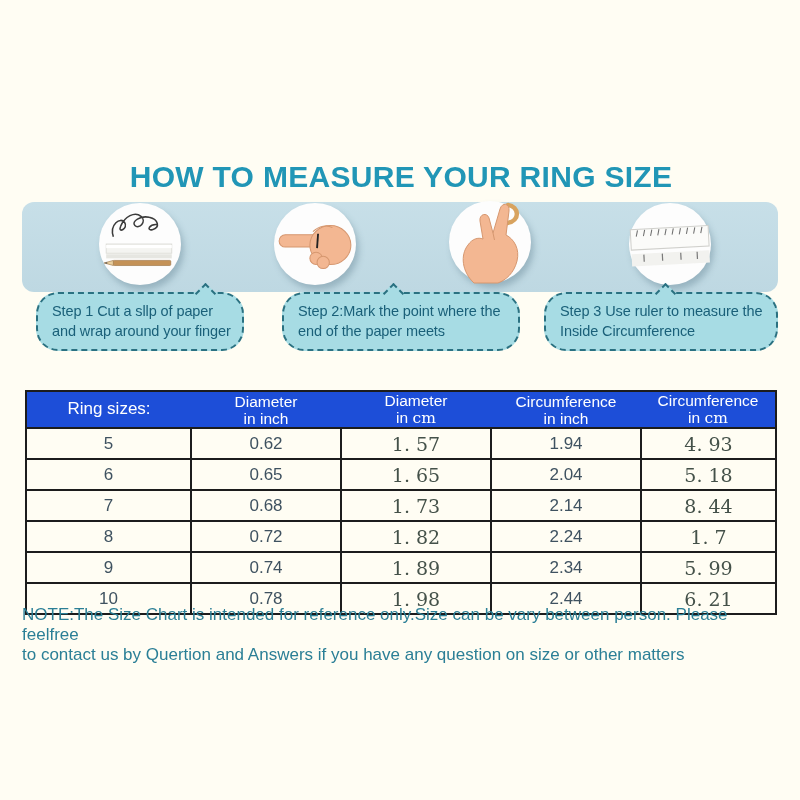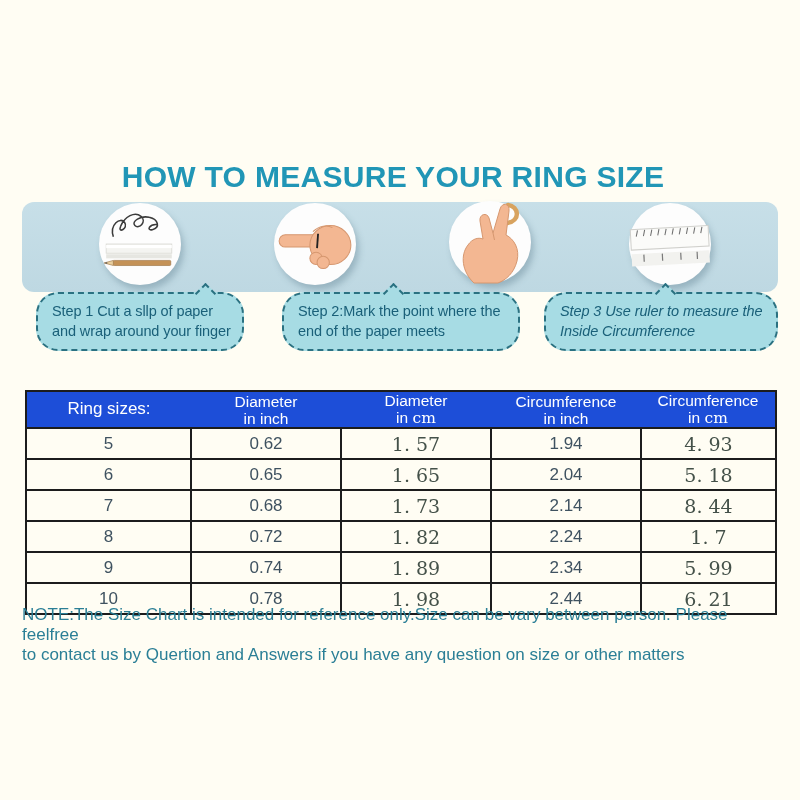--- a/index.html
+++ b/index.html
@@ -1,37 +1,37 @@
 <!DOCTYPE html>
 <html><head>
 <meta charset="utf-8">
 <style>
   html,body{margin:0;padding:0;}
   .page{position:relative;width:800px;height:800px;background:#fffdf3;
         font-family:"Liberation Sans",sans-serif;overflow:hidden;}
 
   
-  .title{position:absolute;top:160px;left:4px;width:778px;text-align:center;
+  .title{position:absolute;top:160px;left:12px;width:778px;text-align:center;
          font-size:30px;font-weight:bold;color:#2196b6;letter-spacing:.3px;}
 
   
   .banner{position:absolute;left:22px;top:202px;width:756px;height:90px;
           background:linear-gradient(#c7dfe8,#bed8e2);border-radius:12px;}
   .circle{position:absolute;width:82px;height:82px;border-radius:50%;
           background:#fdfdfd;box-shadow:3px 5px 6px rgba(105,135,150,.45);}
   .circle svg{position:absolute;left:0;top:0;overflow:visible;}
   .c1{left:99px;top:203px;} .c2{left:274px;top:203px;}
   .c3{left:449px;top:201px;} .c4{left:629px;top:203px;}
 
   
   .bubble{position:absolute;top:292px;background:#a7dce4;
           border:2px dashed #2a7181;border-radius:22px;box-sizing:border-box;
           padding:7px 10px 8px 14px;color:#1a6079;font-size:14.5px;
           line-height:1.38;letter-spacing:-.1px;}
-  .b1{left:36px;width:208px;} .b2{left:282px;width:238px;} .b3{left:544px;width:234px;font-style:italic;}
+  .b1{left:36px;width:208px;} .b2{left:282px;width:238px;} .b3{left:544px;width:234px;}
   .tail{position:absolute;top:-8px;width:13px;height:13px;background:#a7dce4;
         border-top:2px dashed #2a7181;border-left:2px dashed #2a7181;
         transform:rotate(45deg);}
   .b1 .tail{left:160px;} .b2 .tail{left:102px;} .b3 .tail{left:112px;}
 
   
   .size-table{position:absolute;left:25px;top:390px;width:750px;
               border-collapse:collapse;table-layout:fixed;}
   .size-table th{background:#1d4ed8;color:#ffffff;font-weight:400;
                  font-size:15.5px;line-height:1.1;height:34px;

